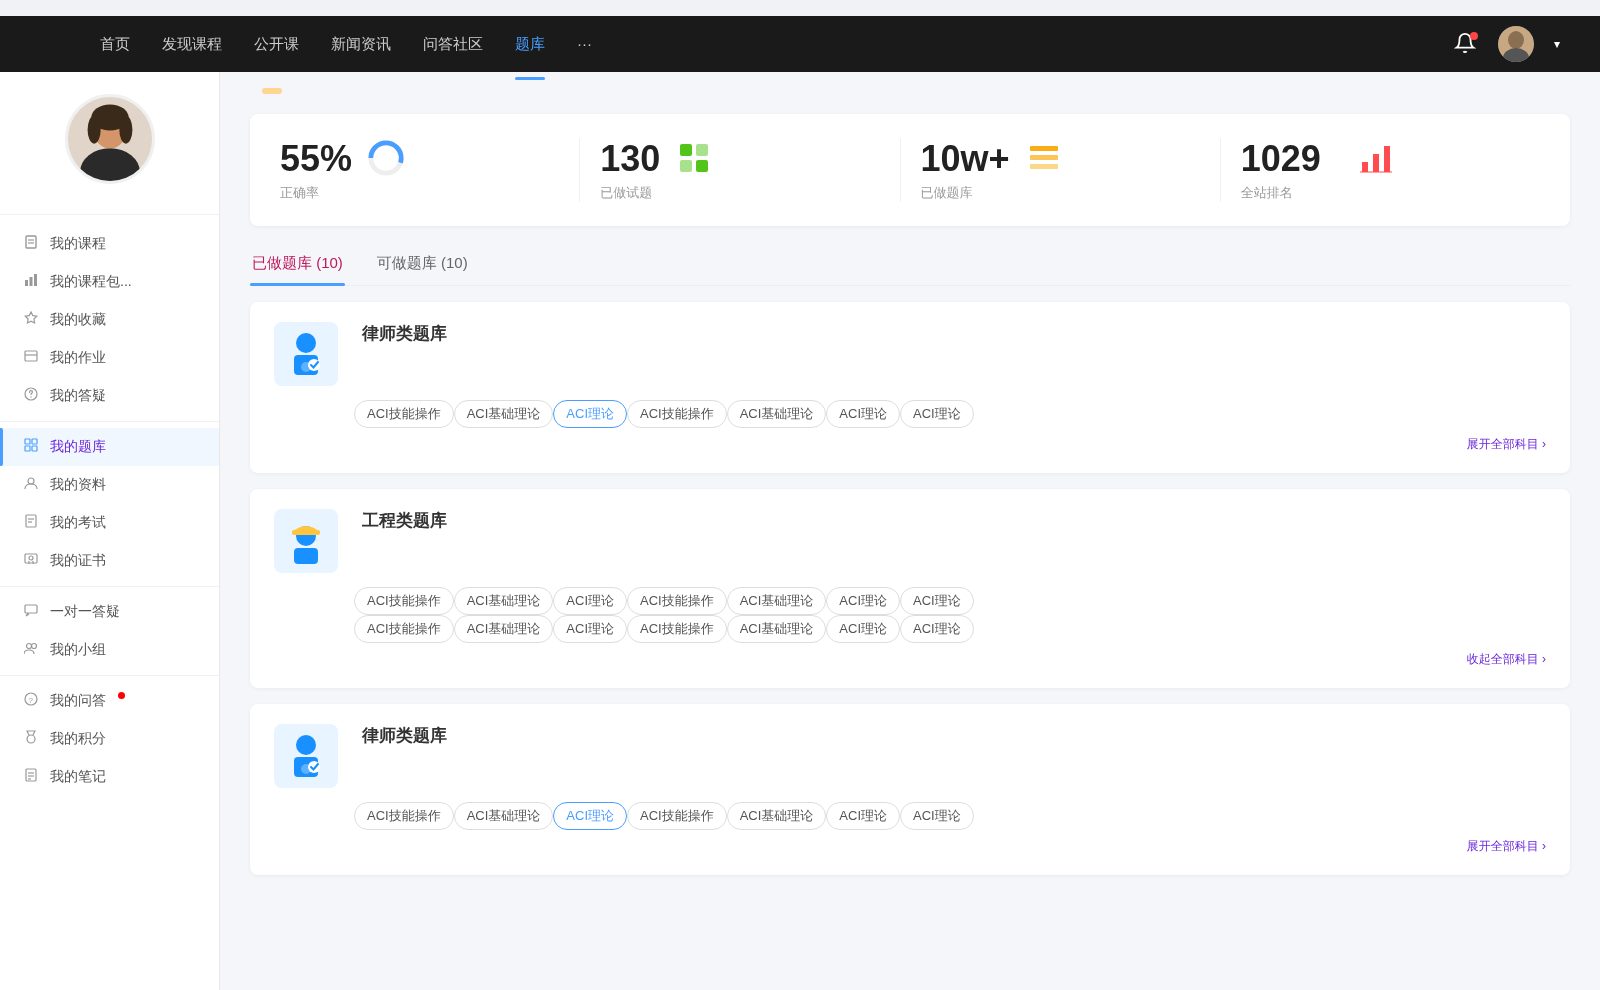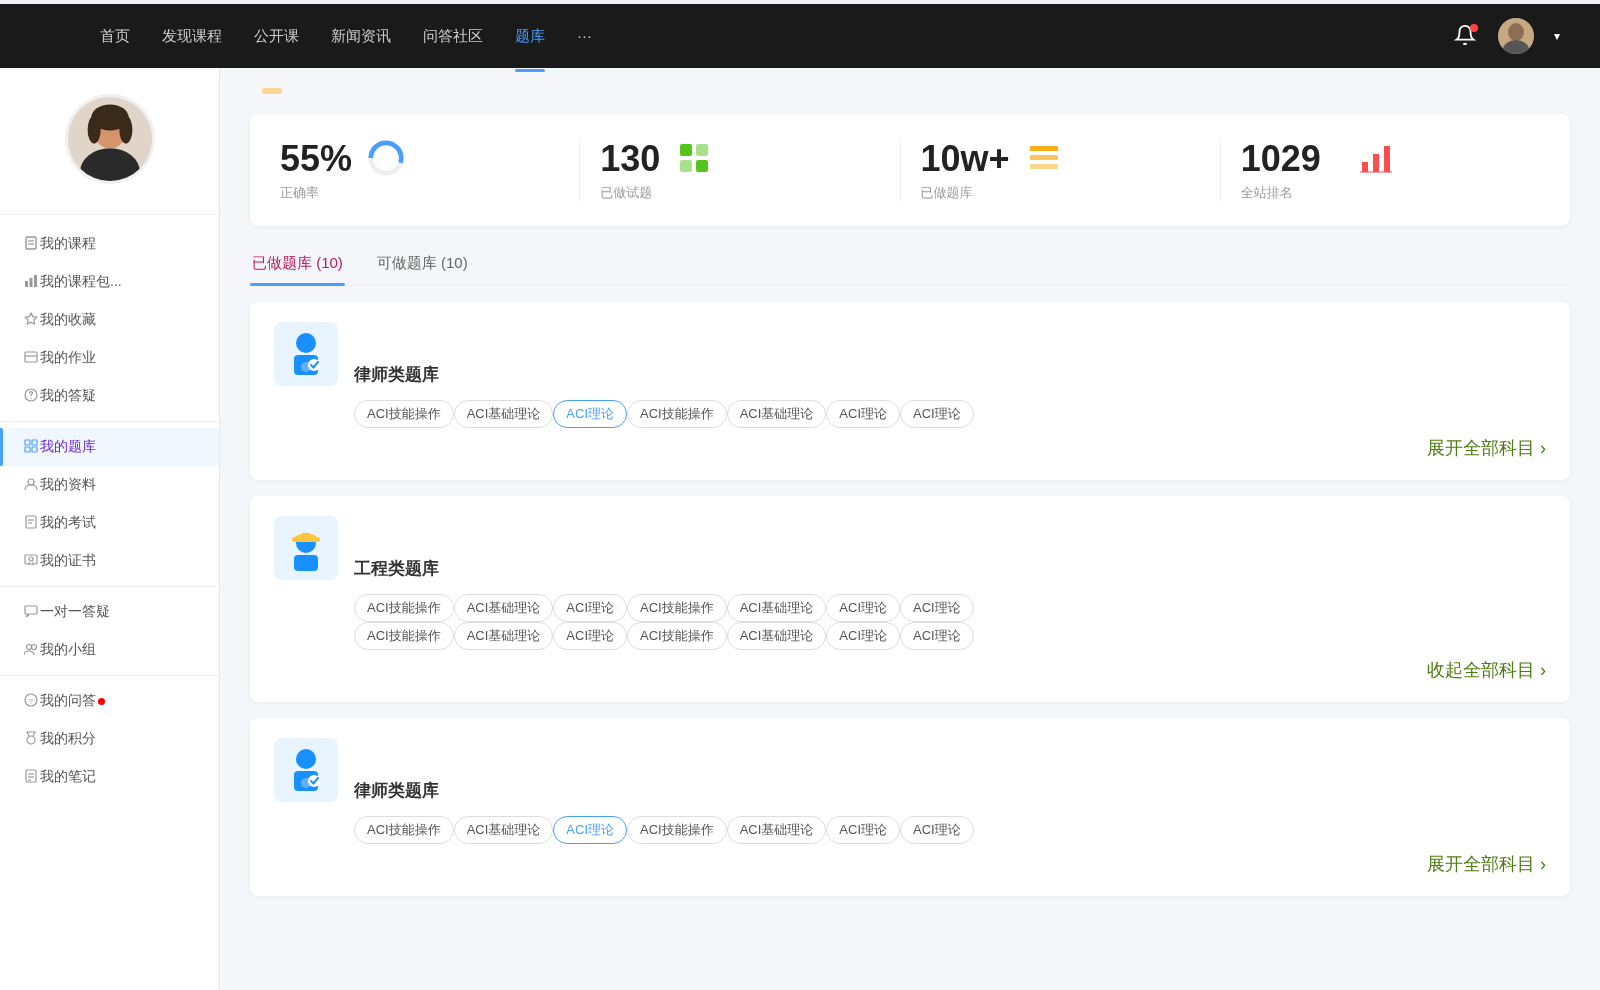--- a/index.html
+++ b/index.html
@@ -1,26 +1,26 @@
 <!DOCTYPE html>
 <html><head>
   <meta charset="utf-8">
   <style>
     * { box-sizing: border-box; margin: 0; padding: 0; }
     body { font-family: -apple-system, BlinkMacSystemFont, 'PingFang SC', 'Microsoft YaHei', sans-serif; background: #f0f2f5; color: #333; }
 
     
     .navbar {
       background: #1a1a1a;
-      height: 64px;
+      height: 56px;
       display: flex;
       align-items: center;
       padding: 12px 40px;
       position: fixed;
-      top: 4px; left: 0; right: 0;
+      top: 16px; left: 0; right: 0;
       z-index: 100;
     }
     .navbar-logo {
       font-size: 28px;
       font-weight: bold;
       color: #fff;
       margin-right: 60px;
       letter-spacing: 2px;
     }
     .navbar-menu {
@@ -119,21 +119,22 @@
     }
     .profile-motto {
       font-size: 12px;
       color: #999;
     }
     .sidebar-menu {
       list-style: none;
     }
     .sidebar-menu-item {
       display: flex;
-      align-items: center;
+      align-items: flex-start;
+      gap: 10px;
       padding: 10px 24px;
       font-size: 14px;
       color: #555;
       cursor: pointer;
       position: relative;
     }
     .sidebar-menu-item.active {
       color: #6d28d9;
       background: #f0f7ff;
     }
@@ -260,22 +261,22 @@
     
     .bank-card {
       background: #fff;
       border-radius: 8px;
       padding: 20px 24px;
       margin-bottom: 16px;
       box-shadow: 0 1px 4px rgba(0,0,0,0.05);
     }
     .bank-header {
       display: flex;
-      align-items: flex-end;
-      gap: 16px;
+      align-items: flex-start;
+      gap: 24px;
       margin-bottom: 14px;
     }
     .bank-icon {
       width: 64px; height: 64px;
       background: #e8f4ff;
       border-radius: 8px;
       display: flex;
       align-items: center;
       justify-content: center;
       flex-shrink: 0;
@@ -298,22 +299,22 @@
       border-radius: 14px;
       padding: 4px 12px;
       cursor: pointer;
     }
     .tag.active-tag {
       color: #4a9eff;
       border-color: #4a9eff;
     }
     .expand-link {
       text-align: right;
-      font-size: 18px;
-      color: #4d7c0f;
+      font-size: 12px;
+      color: #6d28d9;
       cursor: pointer;
       margin-top: 8px;
     }
 
     
     .donut-chart {
       width: 38px; height: 38px;
     }
   </style>
 </head>

